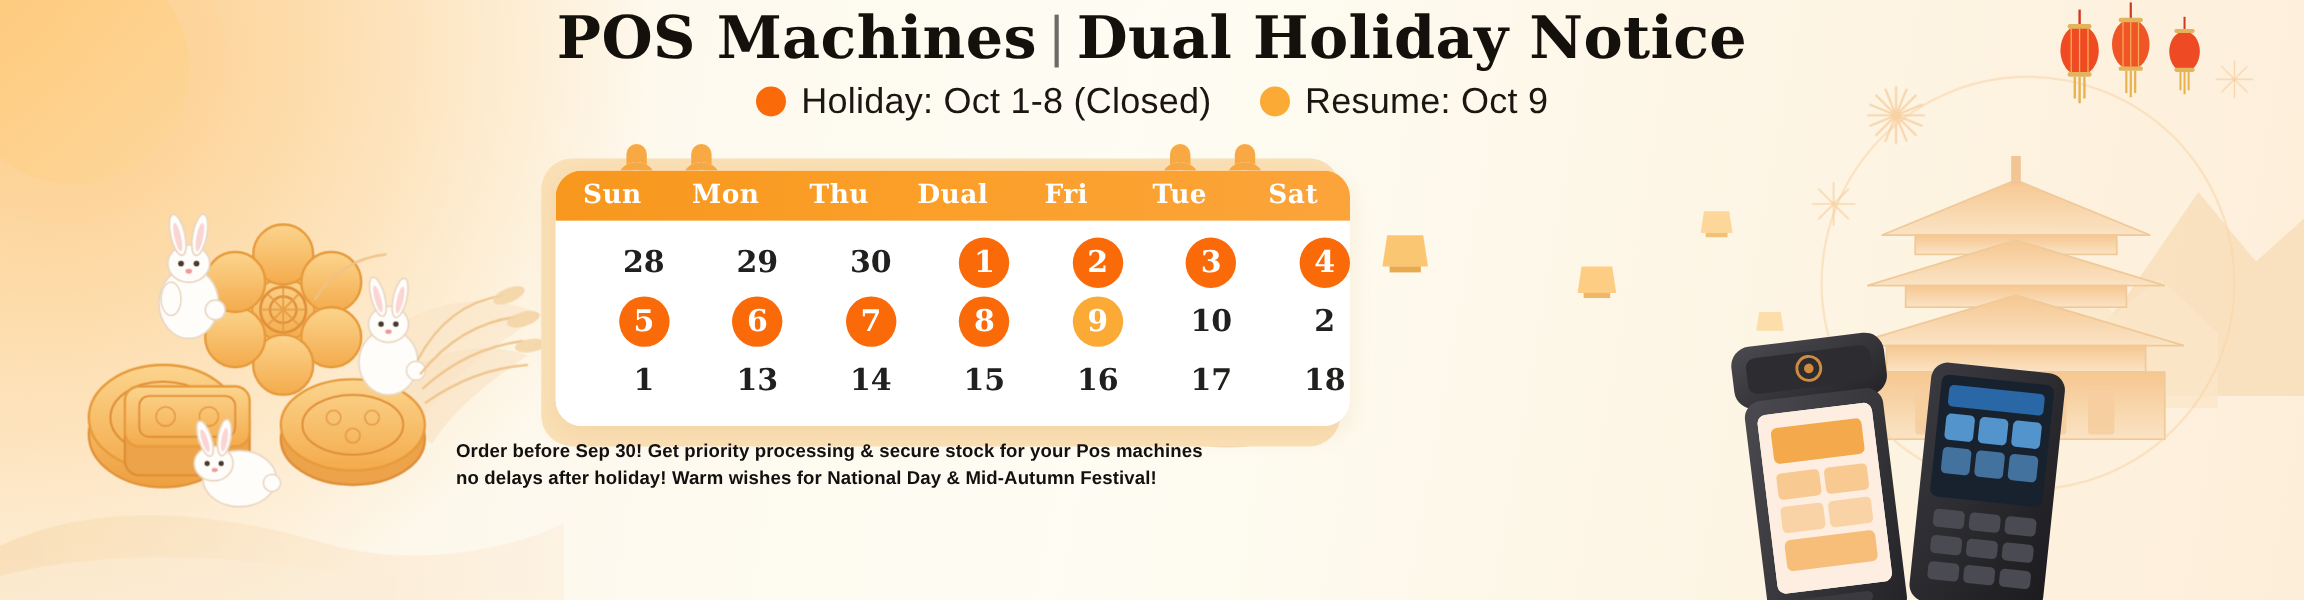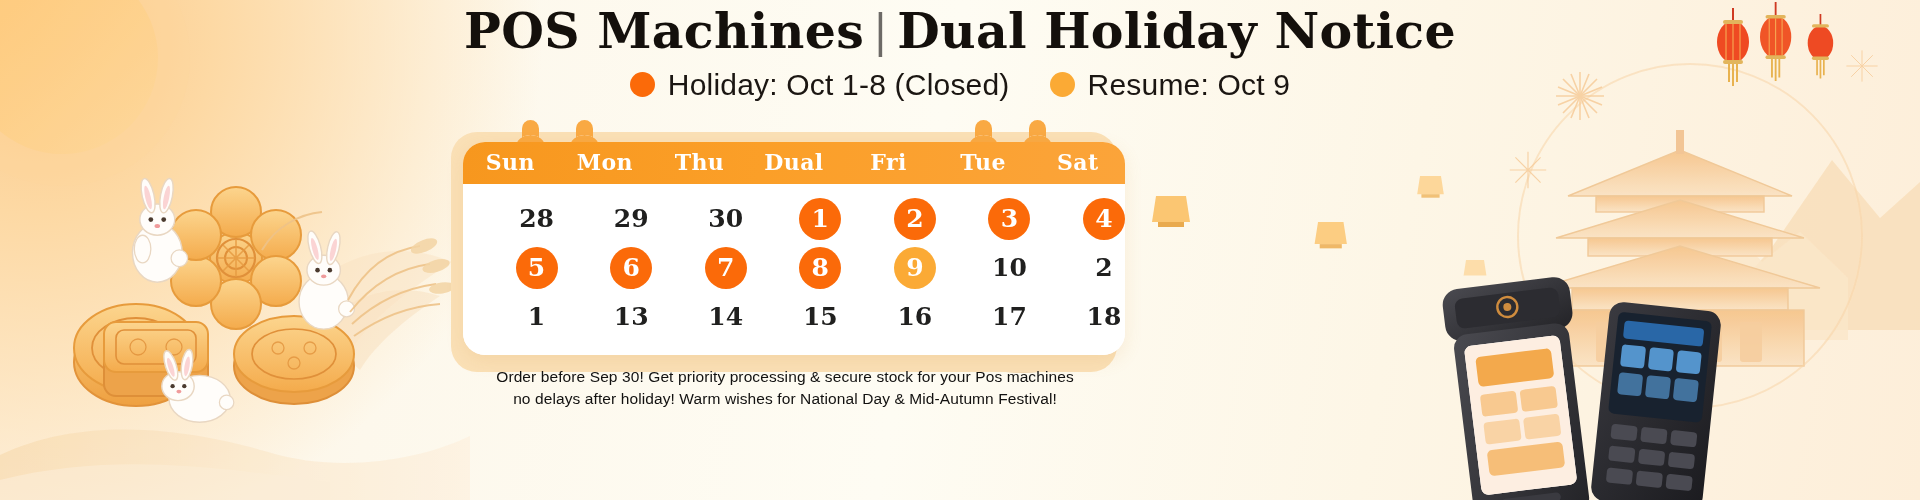--- a/index.html
+++ b/index.html
@@ -141,24 +141,24 @@
   }
   .num.holiday { background: #fb6a09; color: #ffffff; }
   .num.resume  { background: #fbaa35; color: #ffffff; }
 
   
   .note {
     position: absolute;
     left: 380px;
     top: 366px;
     width: 810px;
-    text-align: center;
+    text-align: left;
     z-index: 22;
     font-size: 15.5px;
-    font-weight: 400;
+    font-weight: 700;
     color: #121110;
     line-height: 1.45;
     letter-spacing: 0.1px;
   }
 </style>
 </head>
 <body>
 
 <div id="stage">
 

